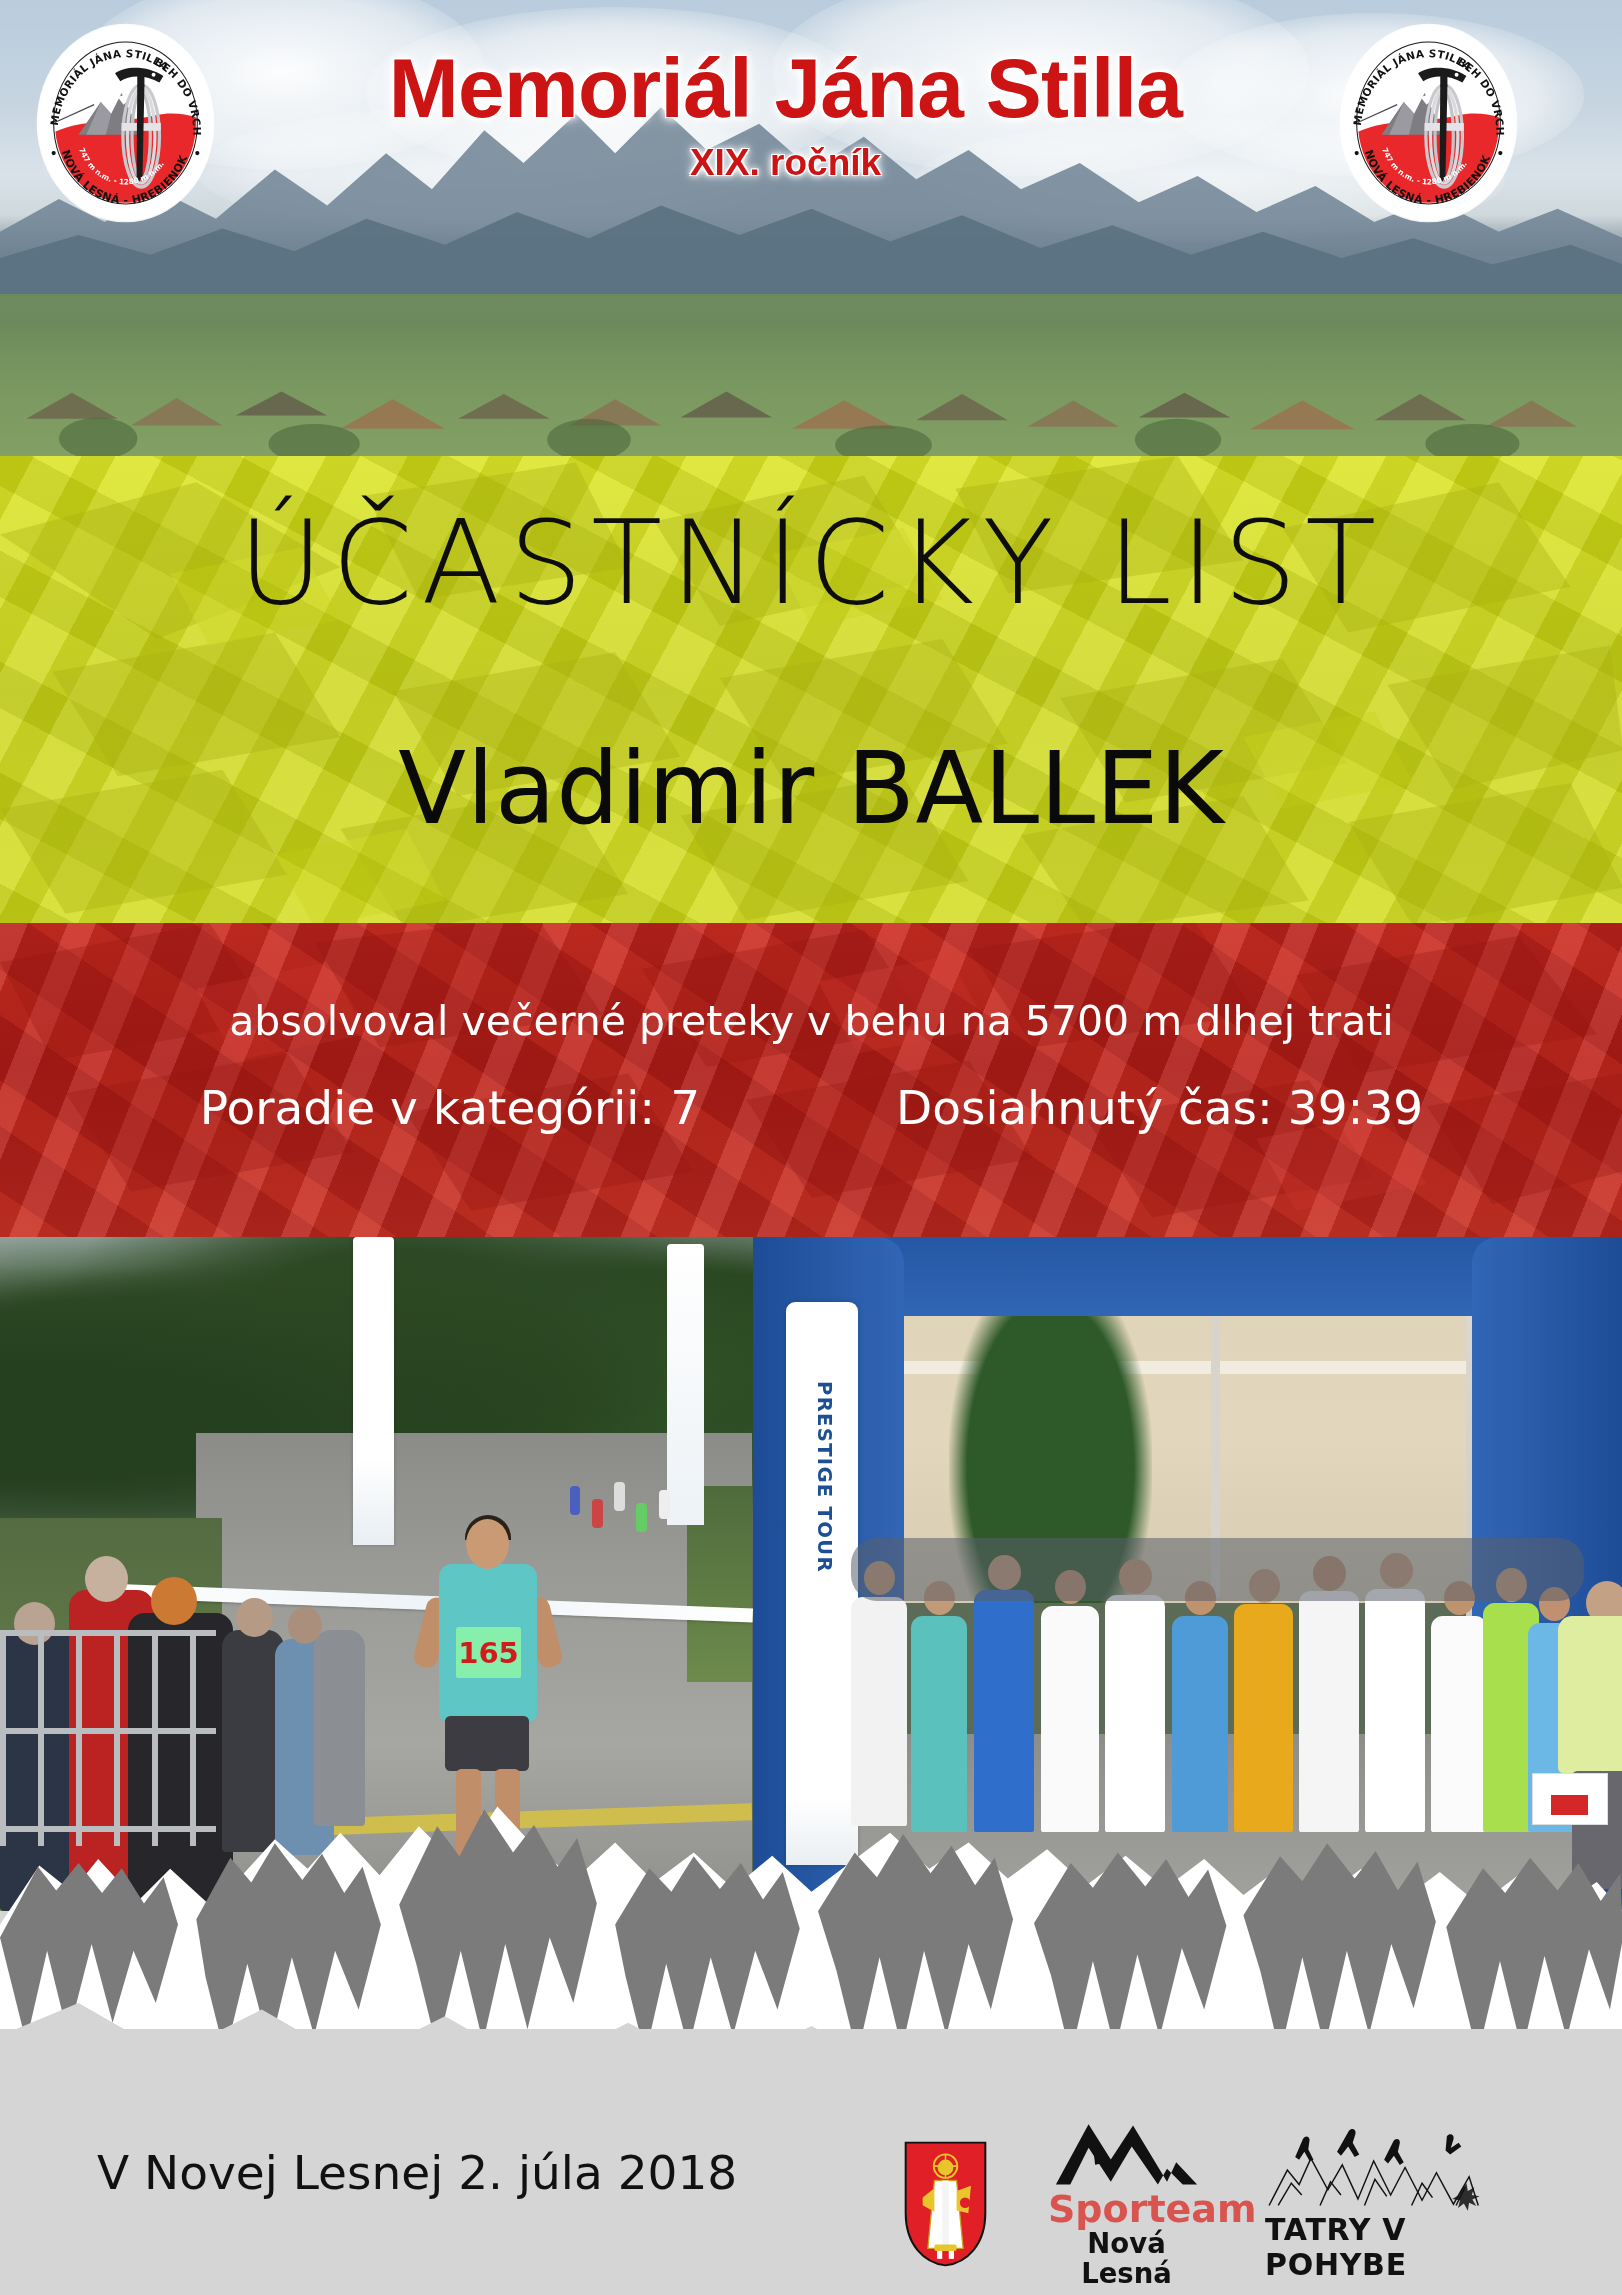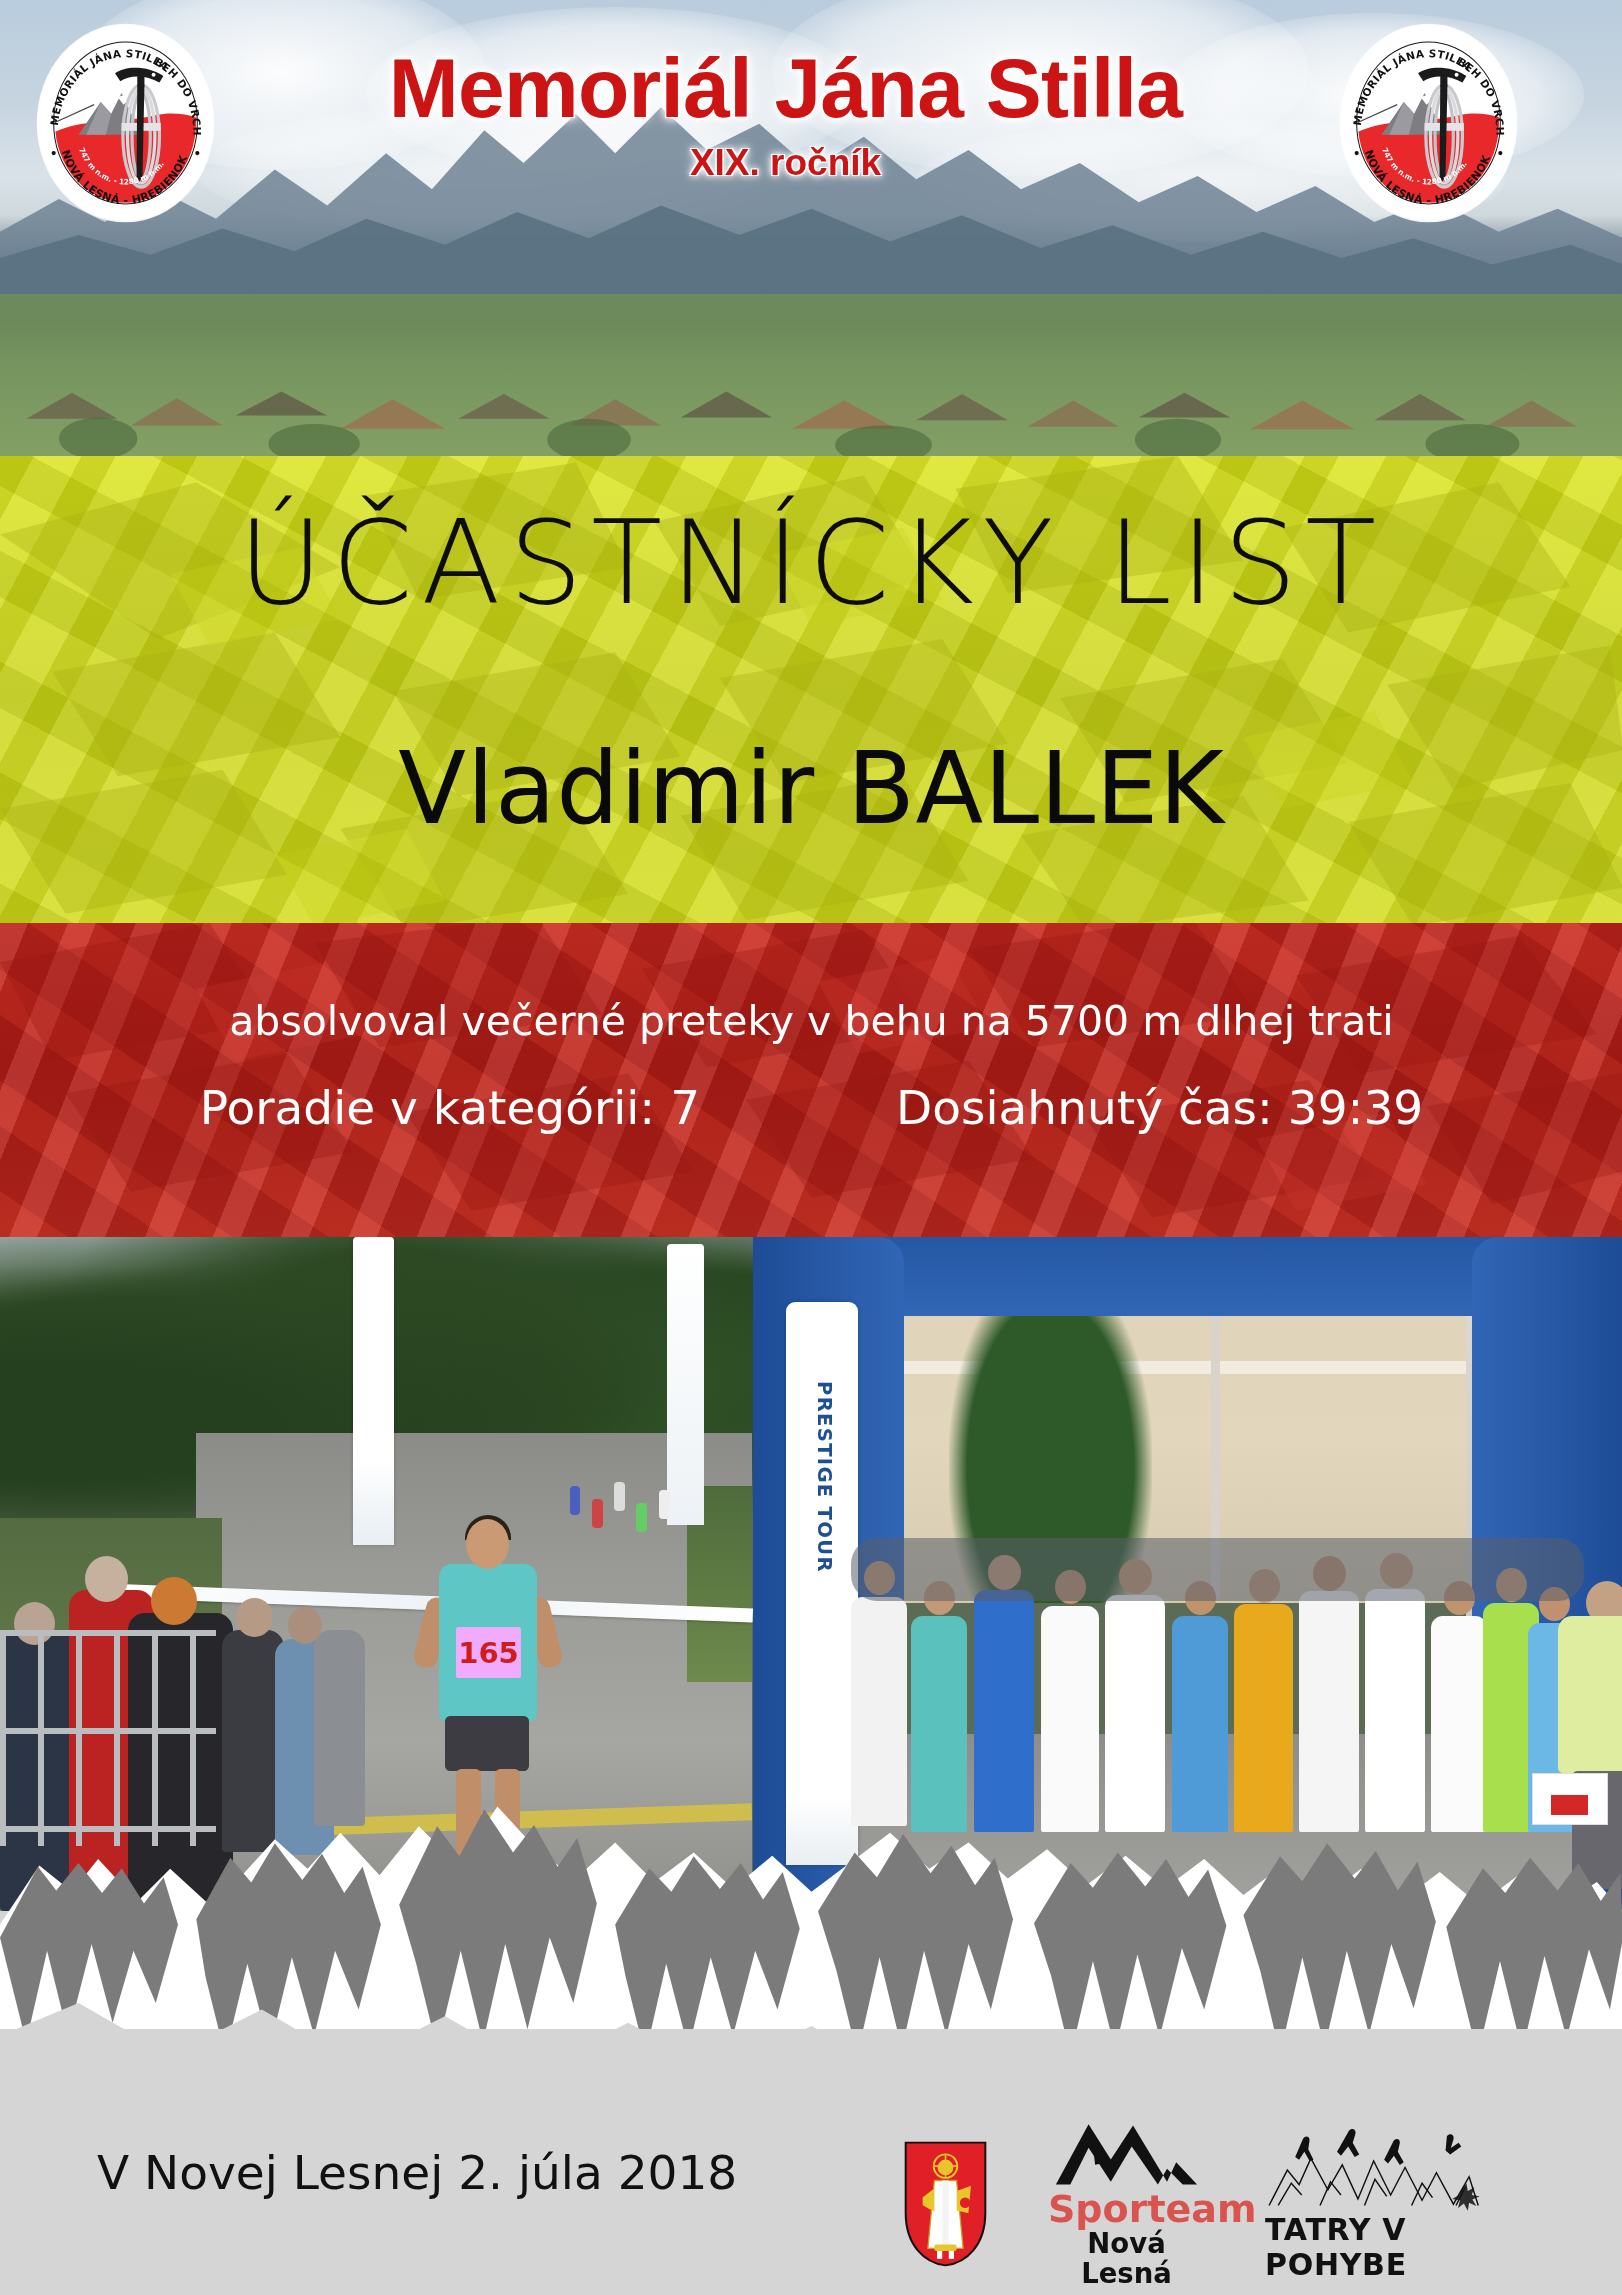--- a/index.html
+++ b/index.html
@@ -195,21 +195,21 @@
   .h5 { left:288px; top:370px; width:34px; height:37px; background:#a98f7c; }
   
   .runner { position:absolute; left:419px; top:275px; width:137px; height:340px; }
   .r-torso { position:absolute; left:19.6px; top:52px; width:98px; height:157px;
     background:#5fc6c6; border-radius:13px 13px 6.5px 6.5px; }
   .r-head { position:absolute; left:47px; top:6.5px; width:43px; height:50px;
     background:#c99a74; border-radius:50%; }
   .r-hair { position:absolute; left:46px; top:2.6px; width:46px; height:25px;
     background:#2a2118; border-radius:23px 23px 0 0; }
   .r-bib { position:absolute; left:37px; top:115px; width:65px; height:51px;
-    background:#f0abfc; border-radius:2.6px;
+    background:#86efac; border-radius:2.6px;
     color:#d11c1c; font-weight:bold; font-size:29px;
     display:flex; align-items:center; justify-content:center;
     font-family:"DejaVu Sans", sans-serif; }
   .r-shorts { position:absolute; left:26px; top:204px; width:84px; height:55px;
     background:#3c3c42; border-radius:5.2px; }
   .r-legL { position:absolute; left:37px; top:257px; width:25px; height:98px; background:#c08f69; border-radius:5.2px; }
   .r-legR { position:absolute; left:76px; top:257px; width:25px; height:98px; background:#c08f69; border-radius:5.2px; }
   .r-shoeL { position:absolute; left:29px; top:347px; width:42px; height:22px; background:#fff; border-radius:5.2px; }
   .r-shoeR { position:absolute; left:71px; top:343px; width:42px; height:22px; background:#f2f2f2; border-radius:5.2px; }
   .r-armL { position:absolute; left:1.3px;  top:85px; width:23.6px; height:71px; background:#c08f69; border-radius:10.5px; transform:rotate(14deg); }

